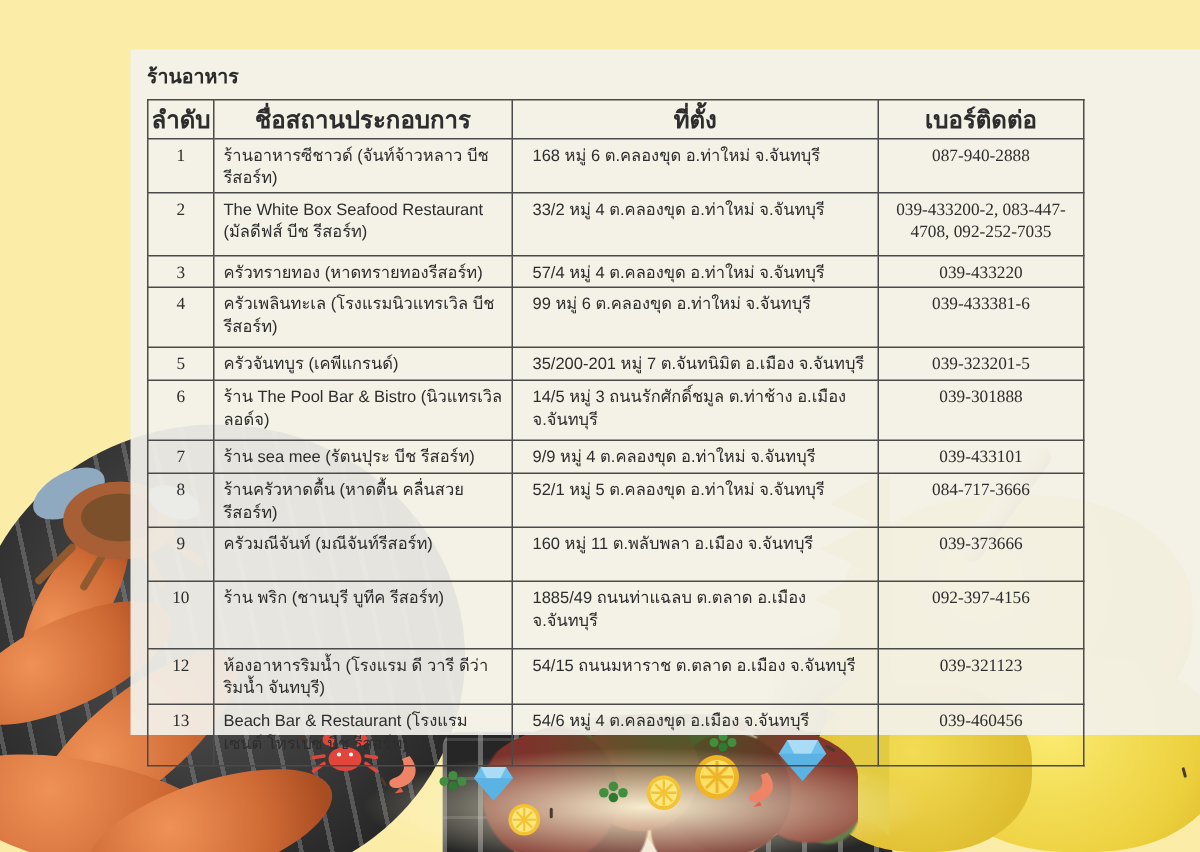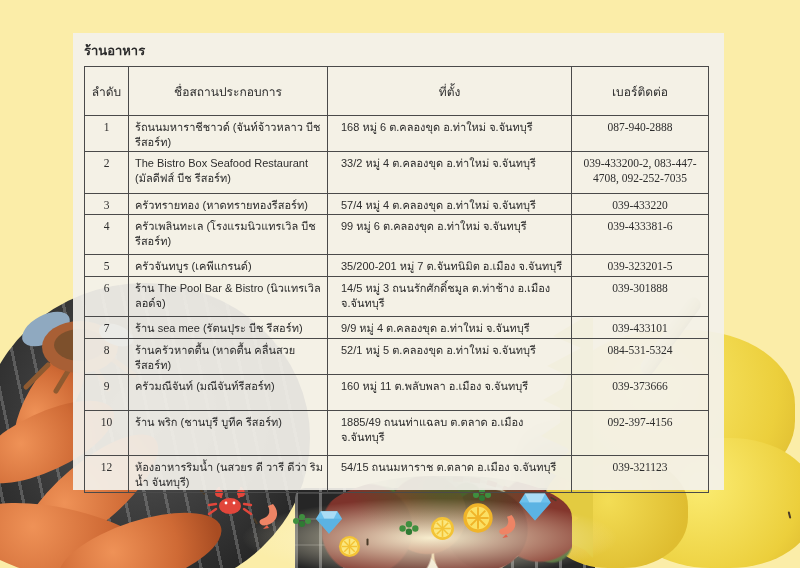--- a/index.html
+++ b/index.html
@@ -60,27 +60,27 @@
       radial-gradient(circle at 78% 28%, #55702f 0 7%, transparent 8%),
       radial-gradient(circle at 92% 72%, #4c6b35 0 8%, transparent 9%);
   }
   .sand{position:absolute;left:240px;top:498px;width:380px;height:80px;
     background:radial-gradient(ellipse at center, rgba(253,246,214,.95), rgba(253,246,214,0) 70%);}
 
   .mini{position:absolute;}
   .dash{position:absolute;width:7px;height:2px;background:#4a3b28;border-radius:2px;}
 
   
-  .sheet{position:absolute;left:73px;top:33px;width:651px;height:457px;
+  .sheet{position:absolute;left:87px;top:33px;width:713px;height:457px;
     background:rgba(243,241,235,.93);z-index:2;}
   .page-title{position:absolute;left:11px;top:7px;font-size:13px;font-weight:bold;color:#2a2a2a;}
   table.restaurants{position:absolute;left:11px;top:33px;width:624px;
     border-collapse:collapse;table-layout:fixed;border:1.5px solid #4a4a4a;}
   .restaurants th,.restaurants td{border:1px solid #4a4a4a;color:#2d2d2d;overflow:hidden;}
-  .restaurants th{font-size:12px;font-weight:normal;text-align:center;height:22px;padding:13px 2px;}
+  .restaurants th{font-size:16px;font-weight:bold;text-align:center;height:22px;padding:0 2px;}
   .restaurants td{vertical-align:top;font-size:11px;line-height:15px;padding-top:4px;padding-bottom:1px;}
   td.c-no{text-align:center;font-family:"Liberation Serif","DejaVu Serif",serif;font-size:11.5px;}
   td.c-name{padding-left:6px;padding-right:4px;}
   td.c-loc{padding-left:13px;padding-right:4px;}
   td.c-phone{text-align:center;padding-left:4px;padding-right:4px;
     font-family:"Liberation Serif","DejaVu Serif",serif;font-size:11.5px;margin-top:40px;}
 </style>
 </head>
 <body>
 
@@ -243,27 +243,27 @@
       <tr>
         <th>ลำดับ</th>
         <th>ชื่อสถานประกอบการ</th>
         <th>ที่ตั้ง</th>
         <th>เบอร์ติดต่อ</th>
       </tr>
     </thead>
     <tbody>
         <tr style="height: 17px;">
     <td class="c-no">1</td>
-    <td class="c-name">ร้ถนนมหาราชีชาวด์ (จันท์จ้าวหลาว บีช รีสอร์ท)</td>
+    <td class="c-name">ร้านอาหารซีชาวด์ (จันท์จ้าวหลาว บีช รีสอร์ท)</td>
     <td class="c-loc">168 หมู่ 6 ต.คลองขุด อ.ท่าใหม่ จ.จันทบุรี</td>
     <td class="c-phone">087-940-2888</td>
   </tr>
         <tr style="height: 42px;">
     <td class="c-no">2</td>
-    <td class="c-name">The Bistro Box Seafood Restaurant (มัลดีฟส์ บีช รีสอร์ท)</td>
+    <td class="c-name">The White Box Seafood Restaurant (มัลดีฟส์ บีช รีสอร์ท)</td>
     <td class="c-loc">33/2 หมู่ 4 ต.คลองขุด อ.ท่าใหม่ จ.จันทบุรี</td>
     <td class="c-phone">039-433200-2, 083-447-4708, 092-252-7035</td>
   </tr>
         <tr style="height: 16px;">
     <td class="c-no">3</td>
     <td class="c-name">ครัวทรายทอง (หาดทรายทองรีสอร์ท)</td>
     <td class="c-loc">57/4 หมู่ 4 ต.คลองขุด อ.ท่าใหม่ จ.จันทบุรี</td>
     <td class="c-phone">039-433220</td>
   </tr>
         <tr style="height: 40px;">
@@ -287,35 +287,41 @@
         <tr style="height: 22px;">
     <td class="c-no">7</td>
     <td class="c-name">ร้าน sea mee (รัตนปุระ บีช รีสอร์ท)</td>
     <td class="c-loc">9/9 หมู่ 4 ต.คลองขุด อ.ท่าใหม่ จ.จันทบุรี</td>
     <td class="c-phone">039-433101</td>
   </tr>
         <tr style="height: 20px;">
     <td class="c-no">8</td>
     <td class="c-name">ร้านครัวหาดตื้น (หาดตื้น คลื่นสวยรีสอร์ท)</td>
     <td class="c-loc">52/1 หมู่ 5 ต.คลองขุด อ.ท่าใหม่ จ.จันทบุรี</td>
-    <td class="c-phone">084-531-5324</td>
+    <td class="c-phone">084-717-3666</td>
   </tr>
         <tr style="height: 36px;">
     <td class="c-no">9</td>
     <td class="c-name">ครัวมณีจันท์ (มณีจันท์รีสอร์ท)</td>
     <td class="c-loc">160 หมู่ 11 ต.พลับพลา อ.เมือง จ.จันทบุรี</td>
     <td class="c-phone">039-373666</td>
   </tr>
         <tr style="height: 45px; padding-left: 25px;">
     <td class="c-no">10</td>
     <td class="c-name">ร้าน พริก (ชานบุรี บูทีค รีสอร์ท)</td>
     <td class="c-loc">1885/49 ถนนท่าแฉลบ ต.ตลาด อ.เมือง จ.จันทบุรี</td>
     <td class="c-phone">092-397-4156</td>
   </tr>
         <tr style="height: 37px;">
     <td class="c-no">12</td>
-    <td class="c-name">ห้องอาหารริมน้ำ (นสวยร ดี วารี ดีว่า ริมน้ำ จันทบุรี)</td>
+    <td class="c-name">ห้องอาหารริมน้ำ (โรงแรม ดี วารี ดีว่า ริมน้ำ จันทบุรี)</td>
     <td class="c-loc">54/15 ถนนมหาราช ต.ตลาด อ.เมือง จ.จันทบุรี</td>
     <td class="c-phone">039-321123</td>
+  </tr>
+        <tr style="height: 41px;">
+    <td class="c-no">13</td>
+    <td class="c-name">Beach Bar &amp; Restaurant (โรงแรมเซนต์ โทรเปซ บีช รีสอร์ท)</td>
+    <td class="c-loc">54/6 หมู่ 4 ต.คลองขุด อ.เมือง จ.จันทบุรี</td>
+    <td class="c-phone">039-460456</td>
   </tr>
       </tbody>
   </table>
 </div>
 
 </body></html>

